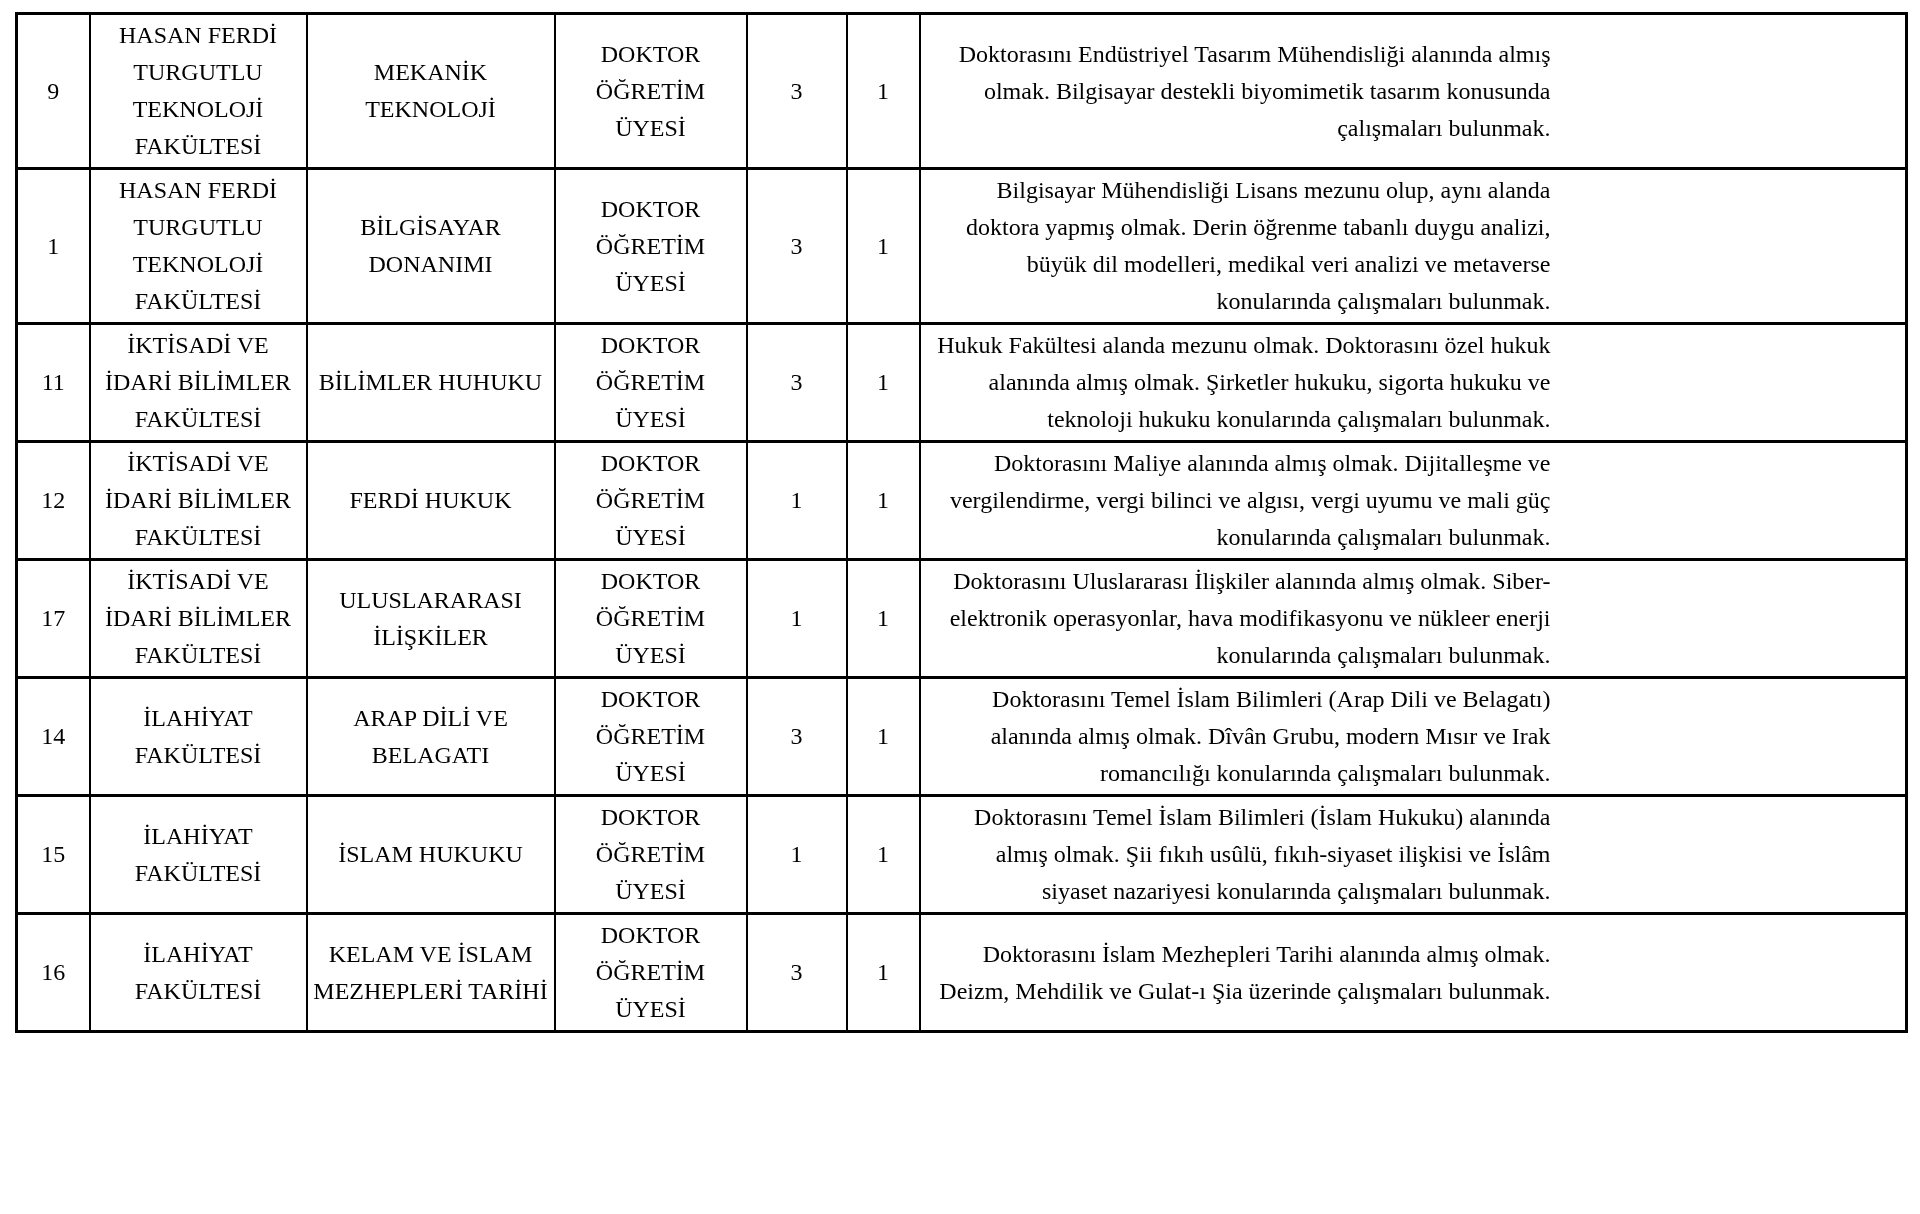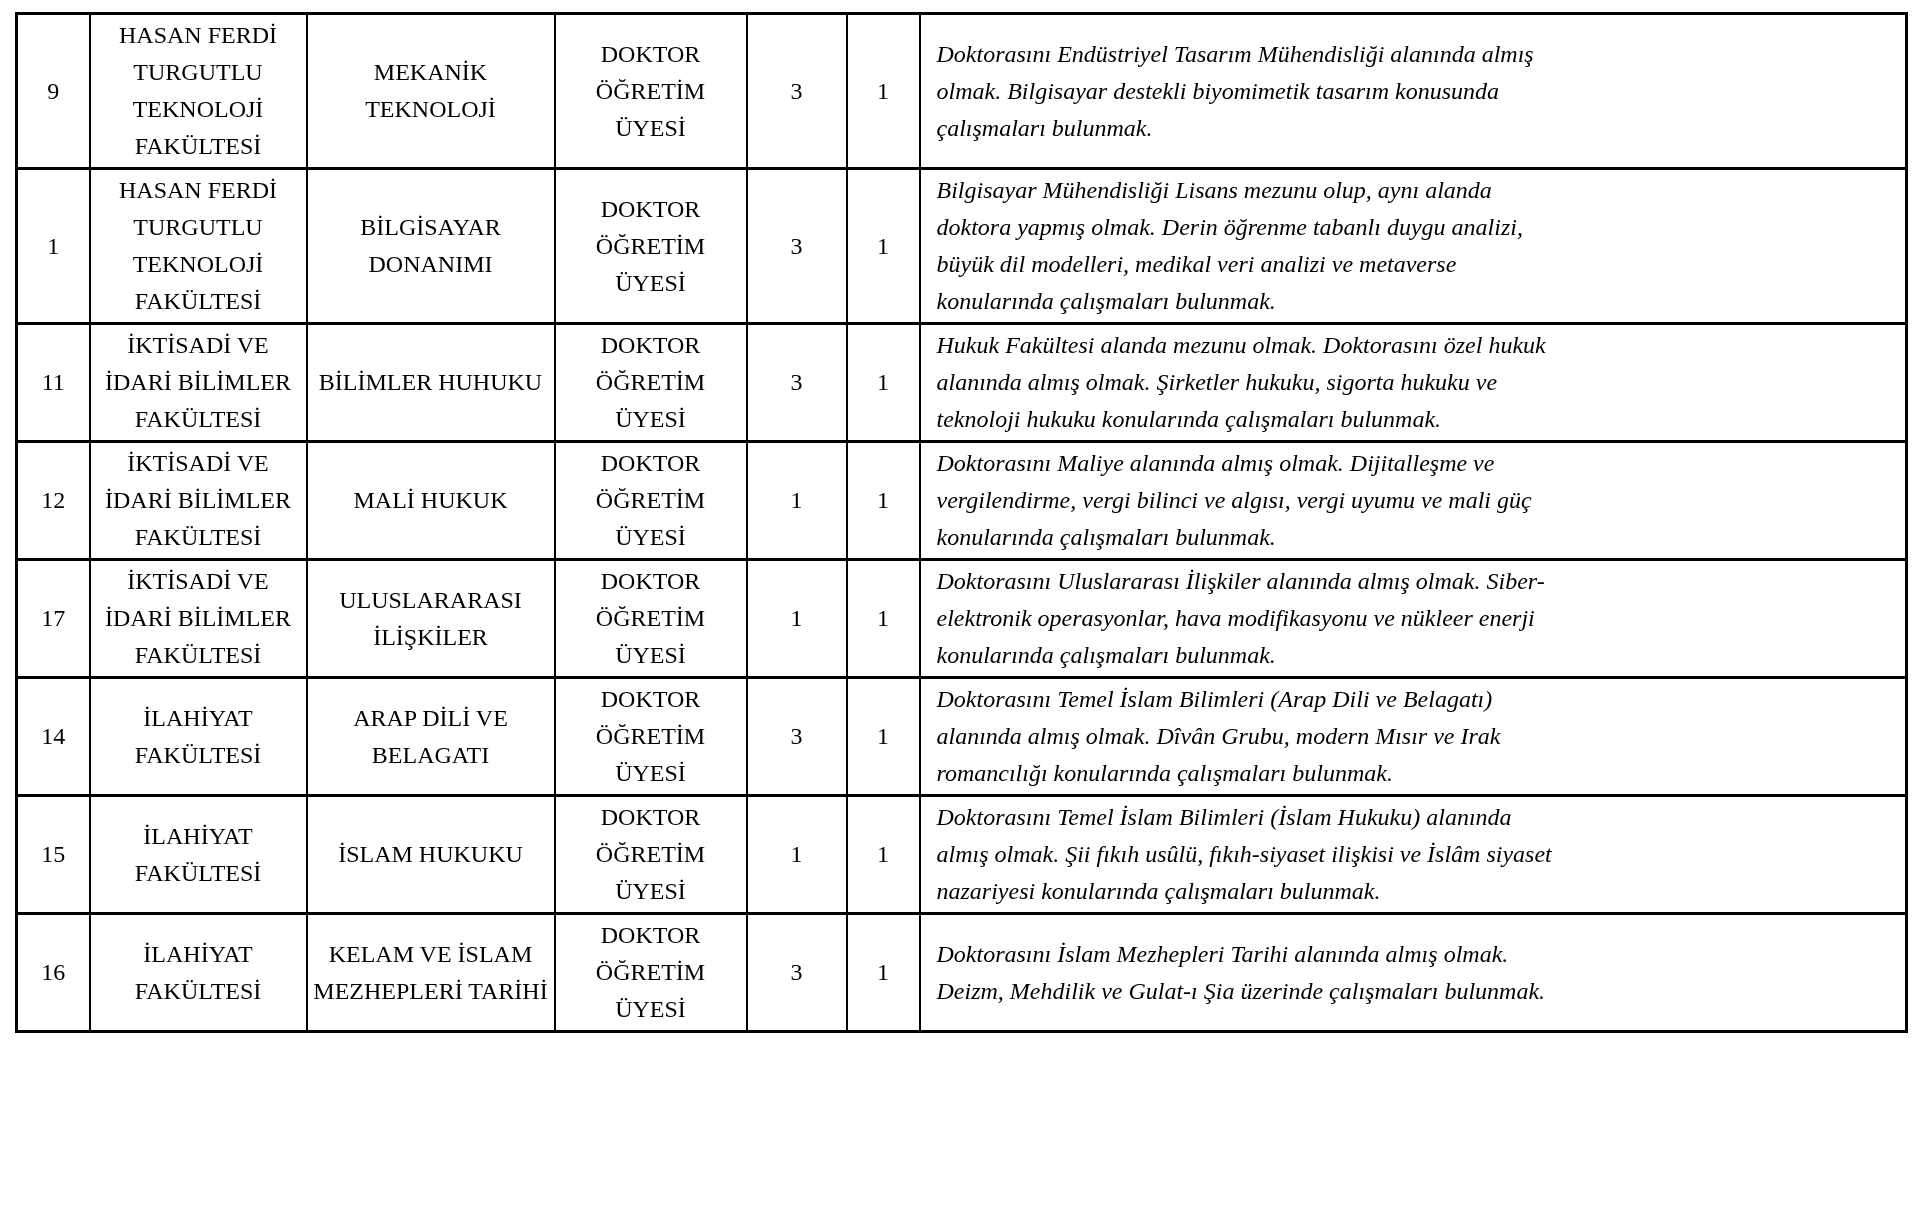--- a/index.html
+++ b/index.html
@@ -30,23 +30,22 @@
     border-top-width: 3px;
     border-bottom-width: 3px;
     text-align: center;
     vertical-align: middle;
     font-size: 24px;
     line-height: 37px;
     padding: 2px 4px;
     overflow: hidden;
   }
   td.desc {
-    text-align: left;
-    padding: 2px 4px 2px 16px;
-    font-style: italic;
+    text-align: right;
+    padding: 2px 4px 2px 8px;
   }
   td.desc .desc-inner {
     width: 622px;
   }
   col.c-no   { width: 73px;  }
   col.c-fac  { width: 217px; }
   col.c-dep  { width: 248px; }
   col.c-tit  { width: 192px; }
   col.c-n1   { width: 100px; }
   col.c-n2   { width: 73px;  }
@@ -99,21 +98,21 @@
     <td>3</td>
     <td>1</td>
     <td class="desc">
       <div class="desc-inner">Hukuk Fakültesi alanda mezunu olmak. Doktorasını özel hukuk alanında almış olmak. Şirketler hukuku, sigorta hukuku ve teknoloji hukuku konularında çalışmaları bulunmak.</div>
     </td>
   </tr>
 
   <tr>
     <td>12</td>
     <td>İKTİSADİ VE İDARİ BİLİMLER FAKÜLTESİ</td>
-    <td>MALİ HUKUK</td>
+    <td>FERDİ HUKUK</td>
     <td>DOKTOR ÖĞRETİM ÜYESİ</td>
     <td>1</td>
     <td>1</td>
     <td class="desc">
       <div class="desc-inner">Doktorasını Maliye alanında almış olmak. Dijitalleşme ve vergilendirme, vergi bilinci ve algısı, vergi uyumu ve mali güç konularında çalışmaları bulunmak.</div>
     </td>
   </tr>
 
   <tr>
     <td>17</td>

